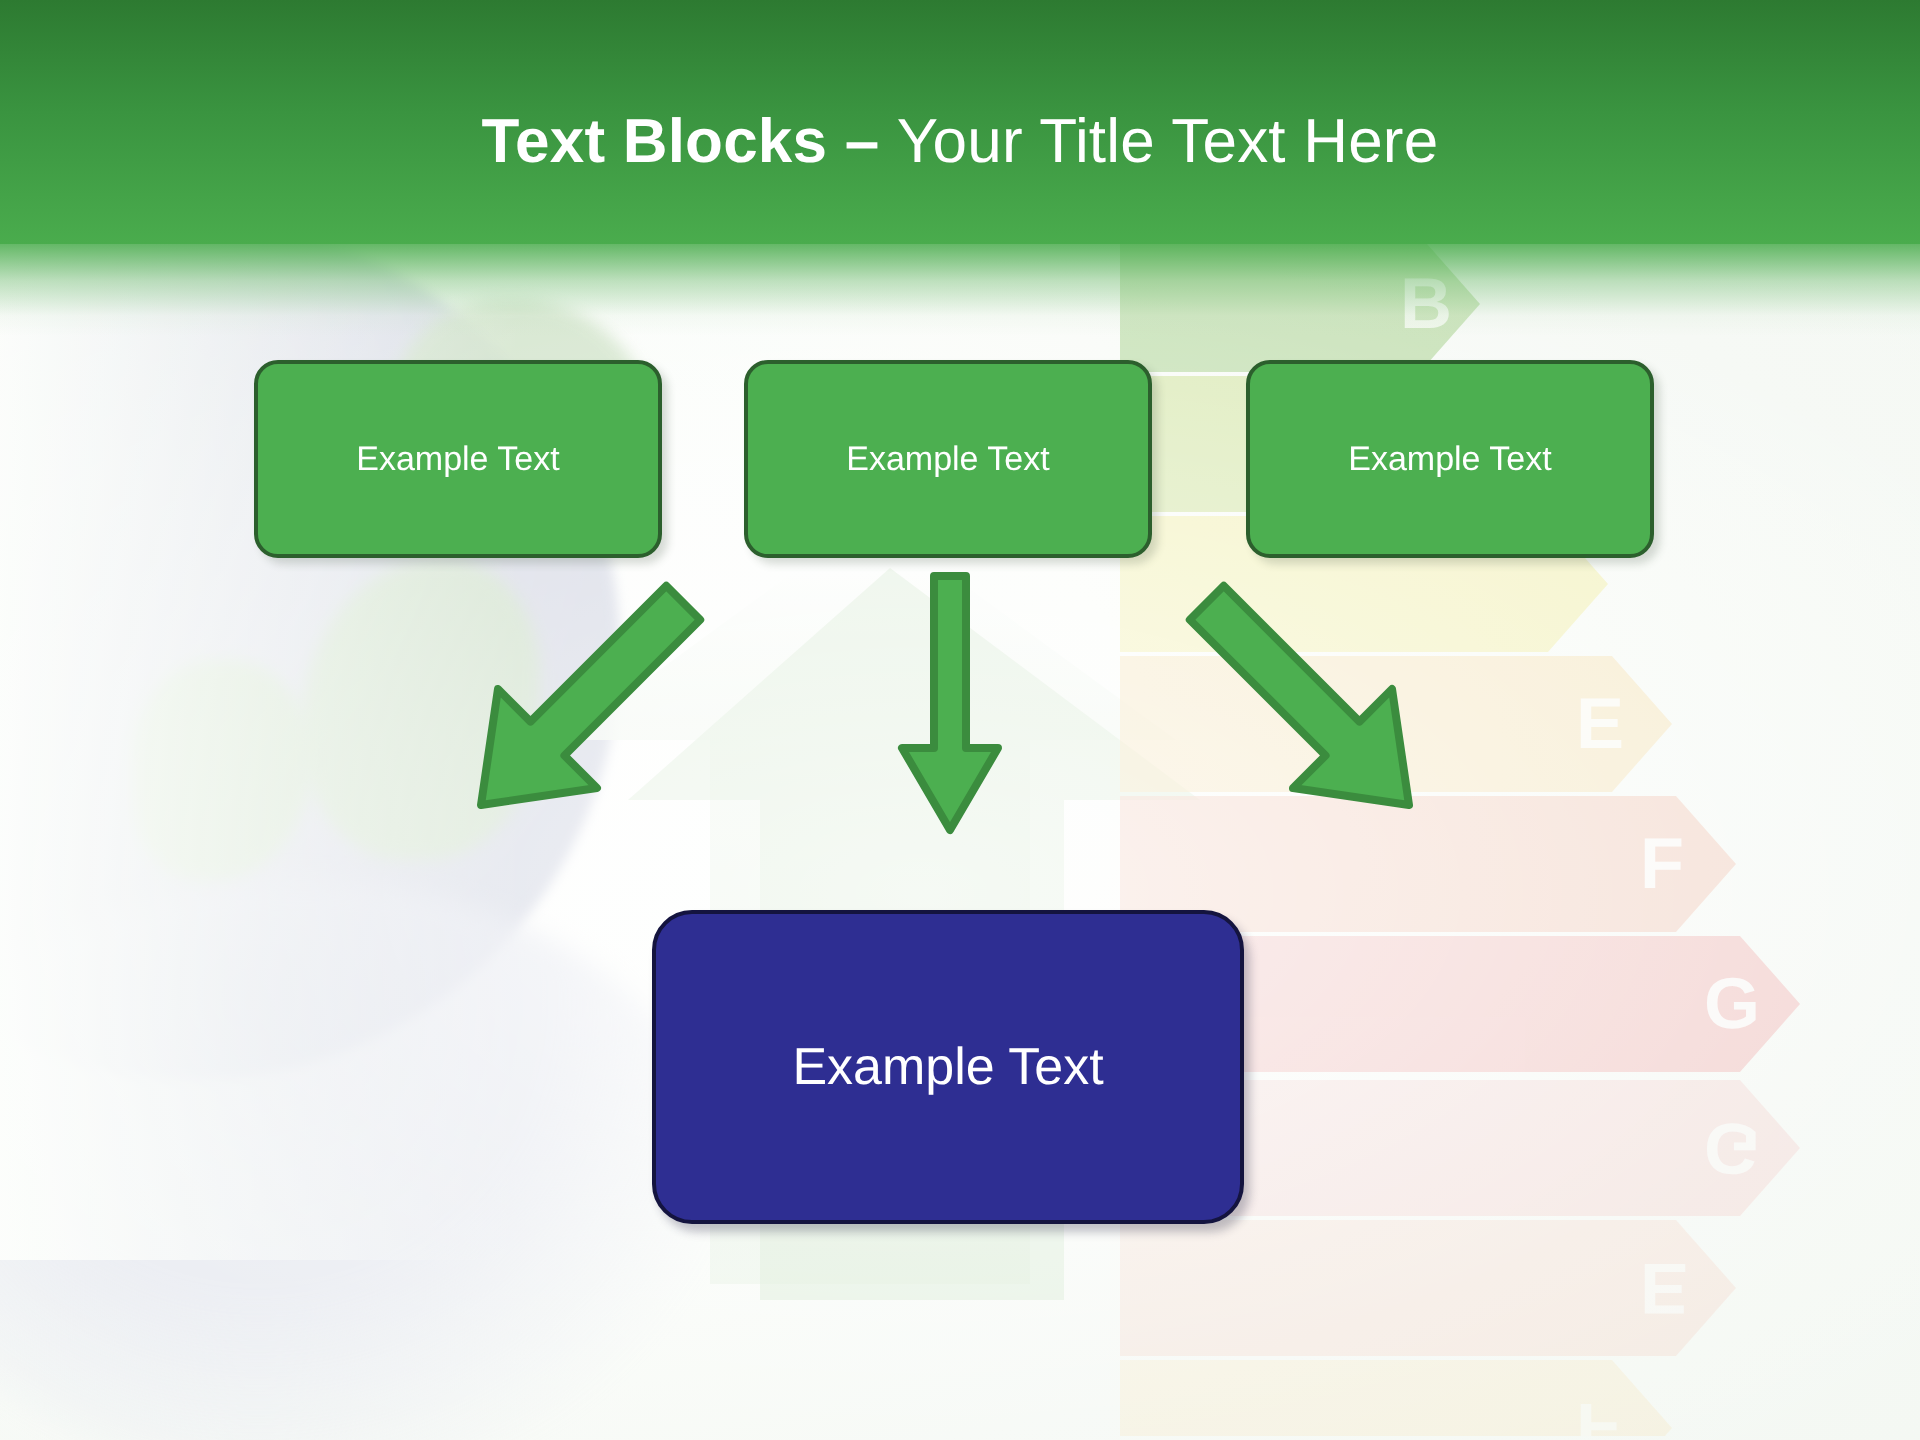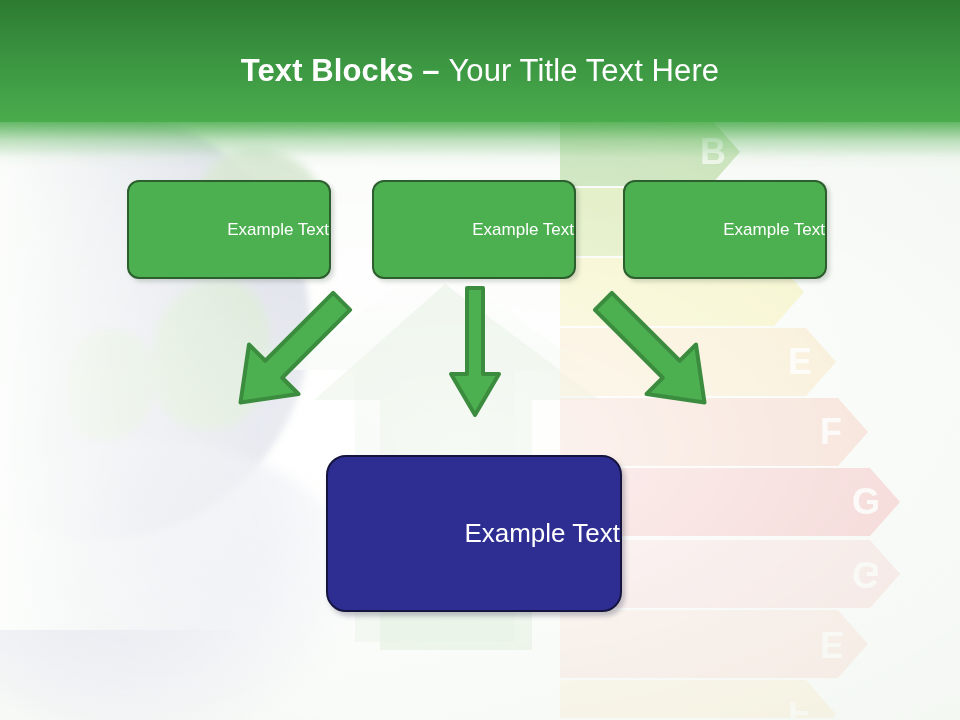--- a/index.html
+++ b/index.html
@@ -115,21 +115,21 @@
   }
   .title .strong { font-weight: bold; }
   .title .light  { font-weight: normal; }
 
   
   .box {
     position: absolute;
     box-sizing: border-box;
     display: flex;
     align-items: center;
-    justify-content: flex-end;
+    justify-content: center;
     color: #ffffff;
   }
   .box-green {
     width: 204px;
     height: 99px;
     top: 180px;
     background: #4caf50;
     border: 2px solid #2c5f2d;
     border-radius: 12px;
     font-size: 17px;

